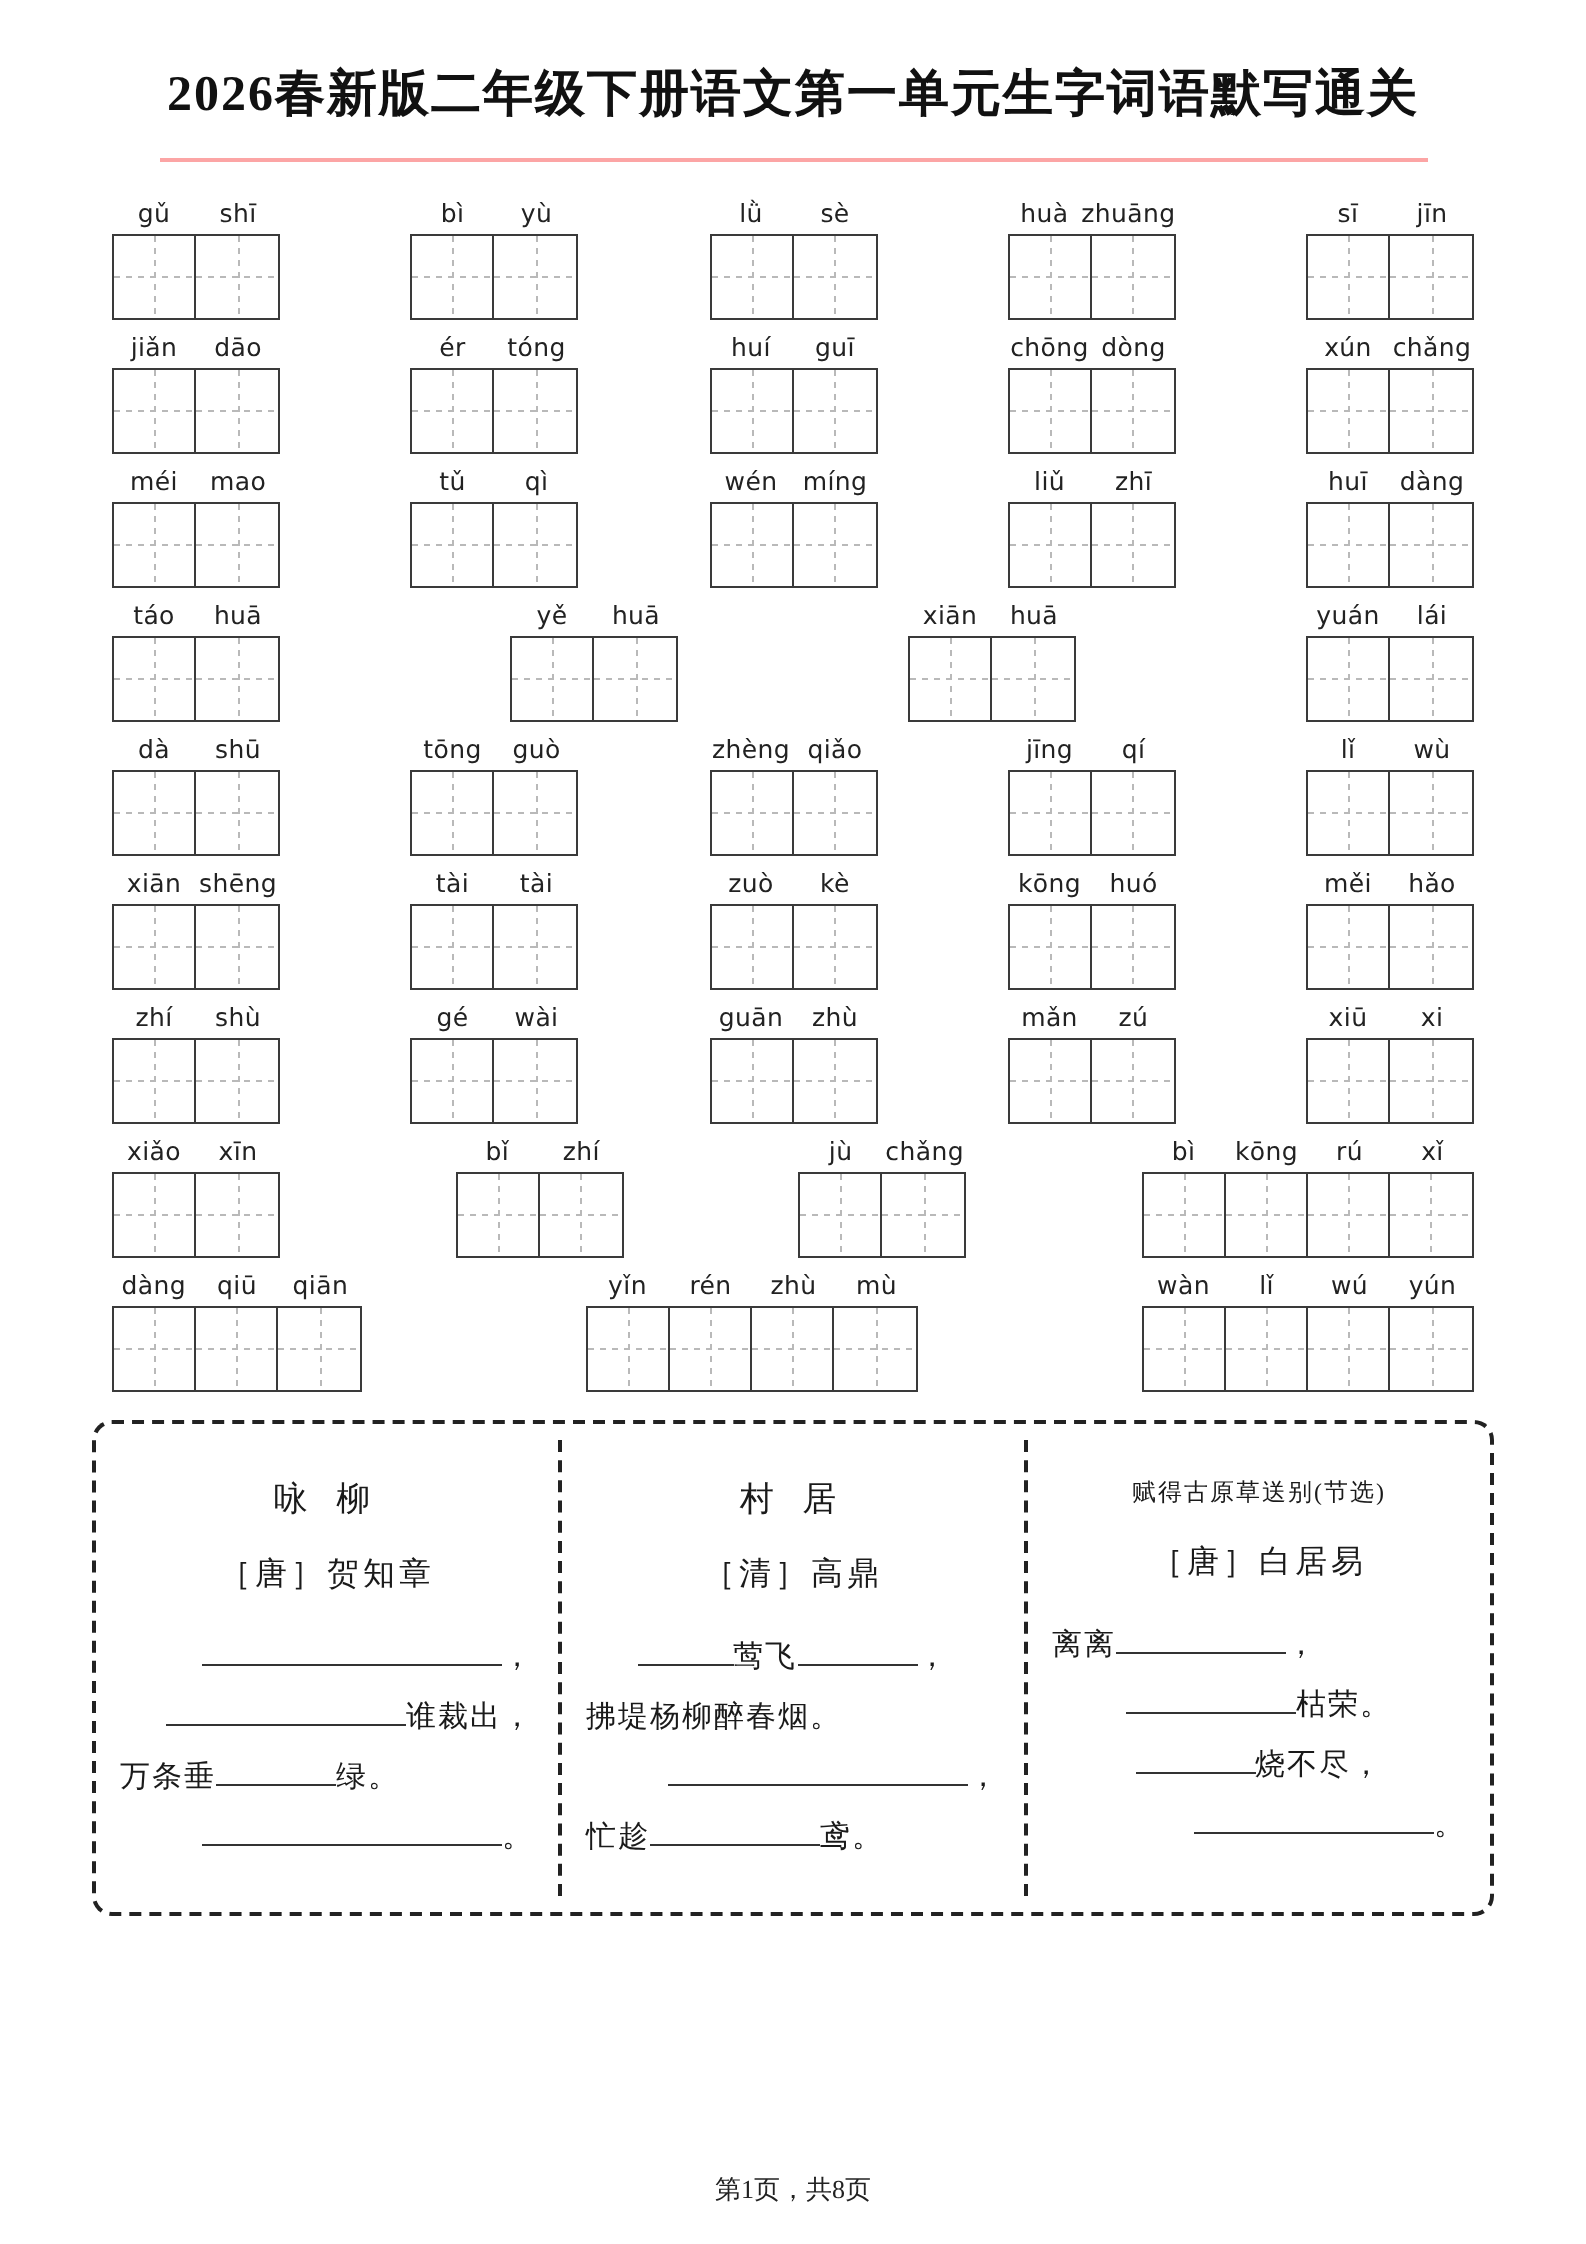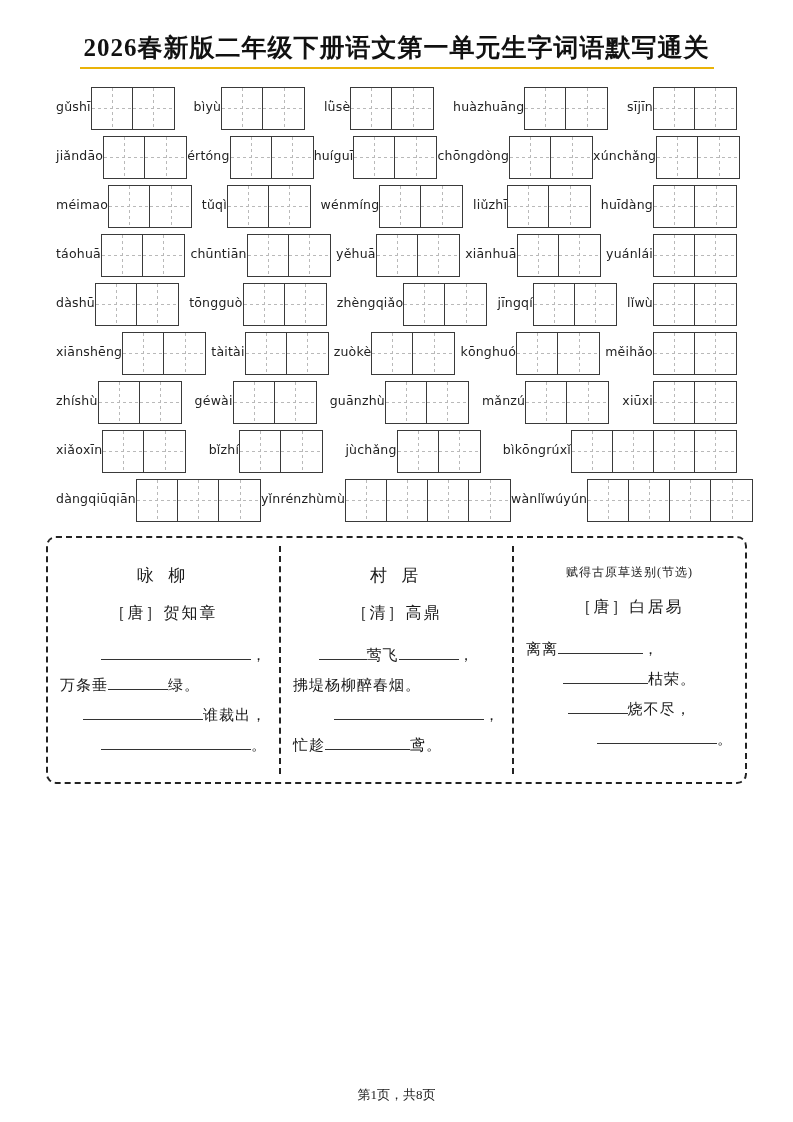--- a/index.html
+++ b/index.html
@@ -28,40 +28,40 @@
     text-align: center;
     padding-top: 34px;
   }
   .title {
     display: inline-block;
     font-family: "Liberation Serif", serif;
     font-size: 25px;
     font-weight: 700;
     letter-spacing: 1px;
     color: #111;
-    border-bottom: 2px solid #eab308;
-    padding: 0 4px 4px 4px;
+    border-bottom: 2px solid #fca5a5;
+    padding: 0 4px 16px 4px;
     line-height: 1.15;
   }
 
   
   .words {
     margin-top: 18px;
     padding: 0 56px;
   }
   .word-row {
     display: flex;
     justify-content: space-between;
     align-items: flex-start;
     margin-bottom: 6px;
   }
   .word-item {
     display: flex;
-    flex-direction: row;
-    align-items: center;
+    flex-direction: column;
+    align-items: flex-end;
   }
   .pinyin-row {
     display: flex;
     justify-content: space-around;
     width: 100%;
     font-family: "DejaVu Sans", sans-serif;
     font-size: 12.5px;
     color: #222;
     letter-spacing: 0.2px;
     margin-bottom: 2px;
@@ -347,30 +347,20 @@
             <span>táo</span>
             <span>huā</span>
           </div>
           <div class="tian-row">
             <div class="tian-cell"></div>
             <div class="tian-cell"></div>
           </div>
         </div>
         <div class="word-item">
           <div class="pinyin-row">
-            <span>chūn</span>
-            <span>tiān</span>
-          </div>
-          <div class="tian-row">
-            <div class="tian-cell"></div>
-            <div class="tian-cell"></div>
-          </div>
-        </div>
-        <div class="word-item">
-          <div class="pinyin-row">
             <span>yě</span>
             <span>huā</span>
           </div>
           <div class="tian-row">
             <div class="tian-cell"></div>
             <div class="tian-cell"></div>
           </div>
         </div>
         <div class="word-item">
           <div class="pinyin-row">
@@ -640,25 +630,25 @@
     </div>
 
   <div class="poems">
 
     <div class="poem divider">
       <div class="poem-title">咏 柳</div>
       <div class="poem-author">［唐］贺知章</div>
       <div class="poem-line right">
         <span class="blank b-xl"></span><span>，</span>
       </div>
+      <div class="poem-line right">
+        <span class="blank b-lg"></span><span>谁裁出，</span>
+      </div>
       <div class="poem-line">
         <span>万条垂</span><span class="blank b-sm"></span><span>绿。</span>
-      </div>
-      <div class="poem-line right">
-        <span class="blank b-lg"></span><span>谁裁出，</span>
       </div>
       <div class="poem-line right">
         <span class="blank b-xl"></span><span>。</span>
       </div>
     </div>
 
     <div class="poem divider">
       <div class="poem-title">村 居</div>
       <div class="poem-author">［清］高鼎</div>
       <div class="poem-line center">

